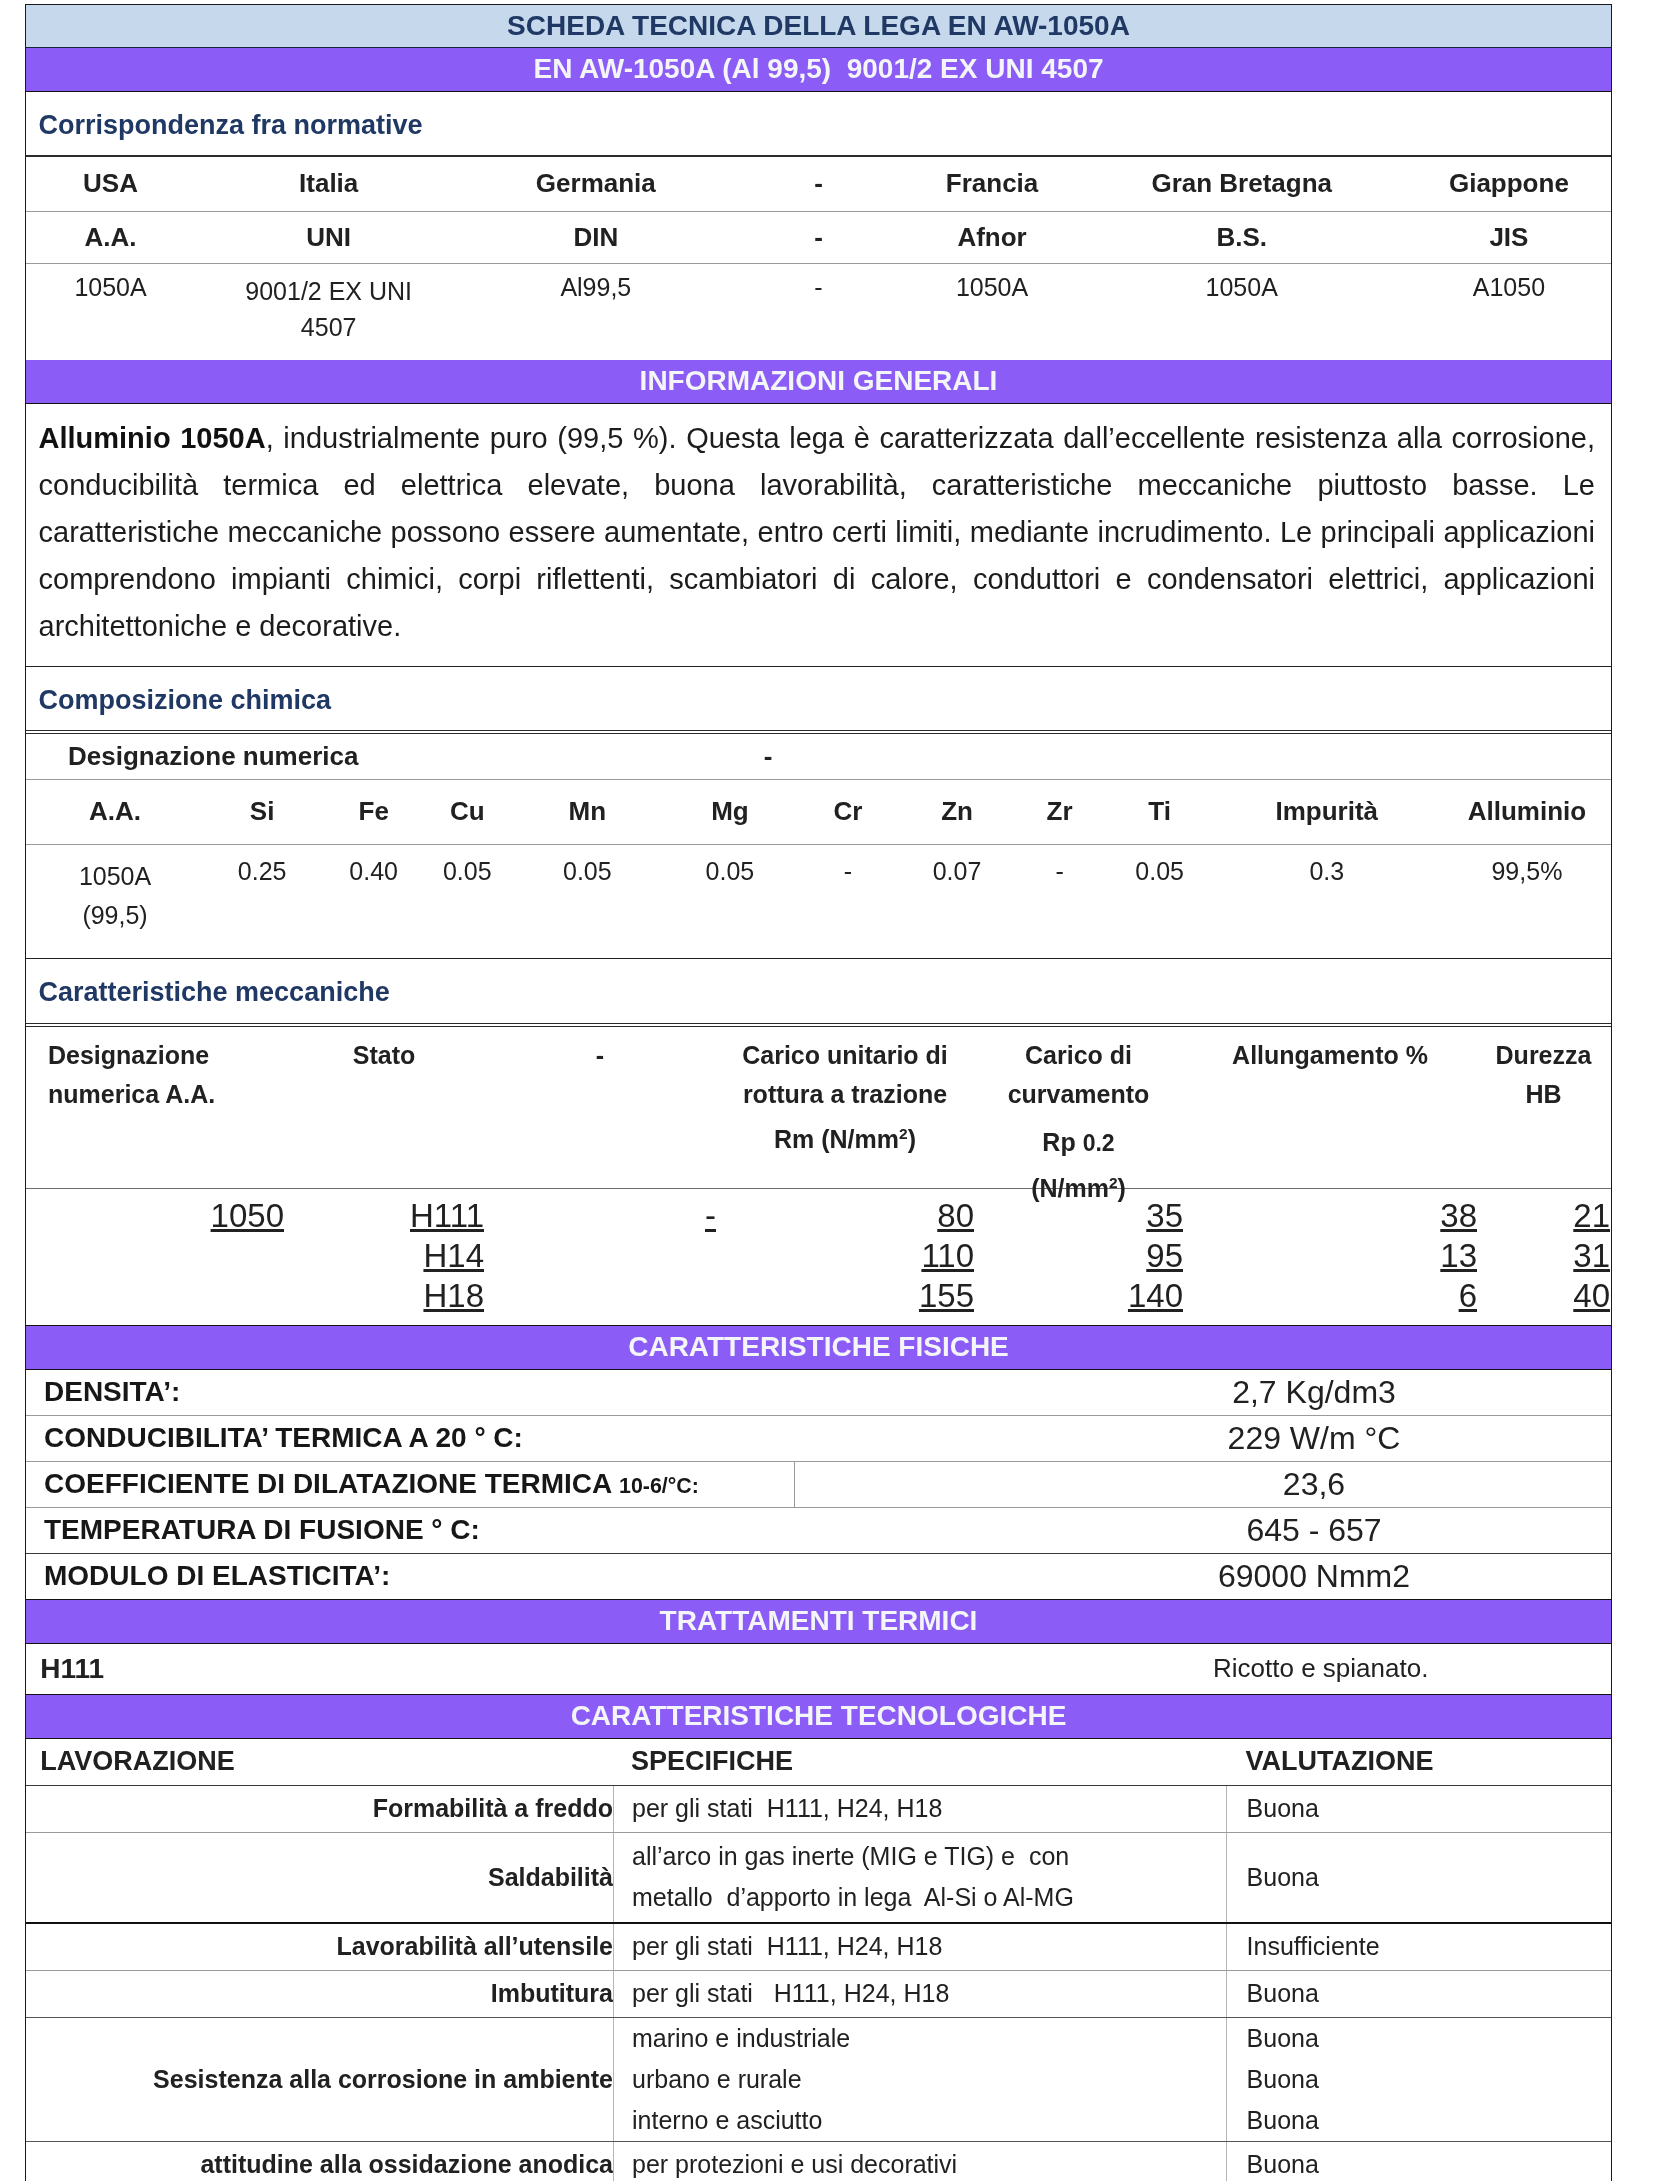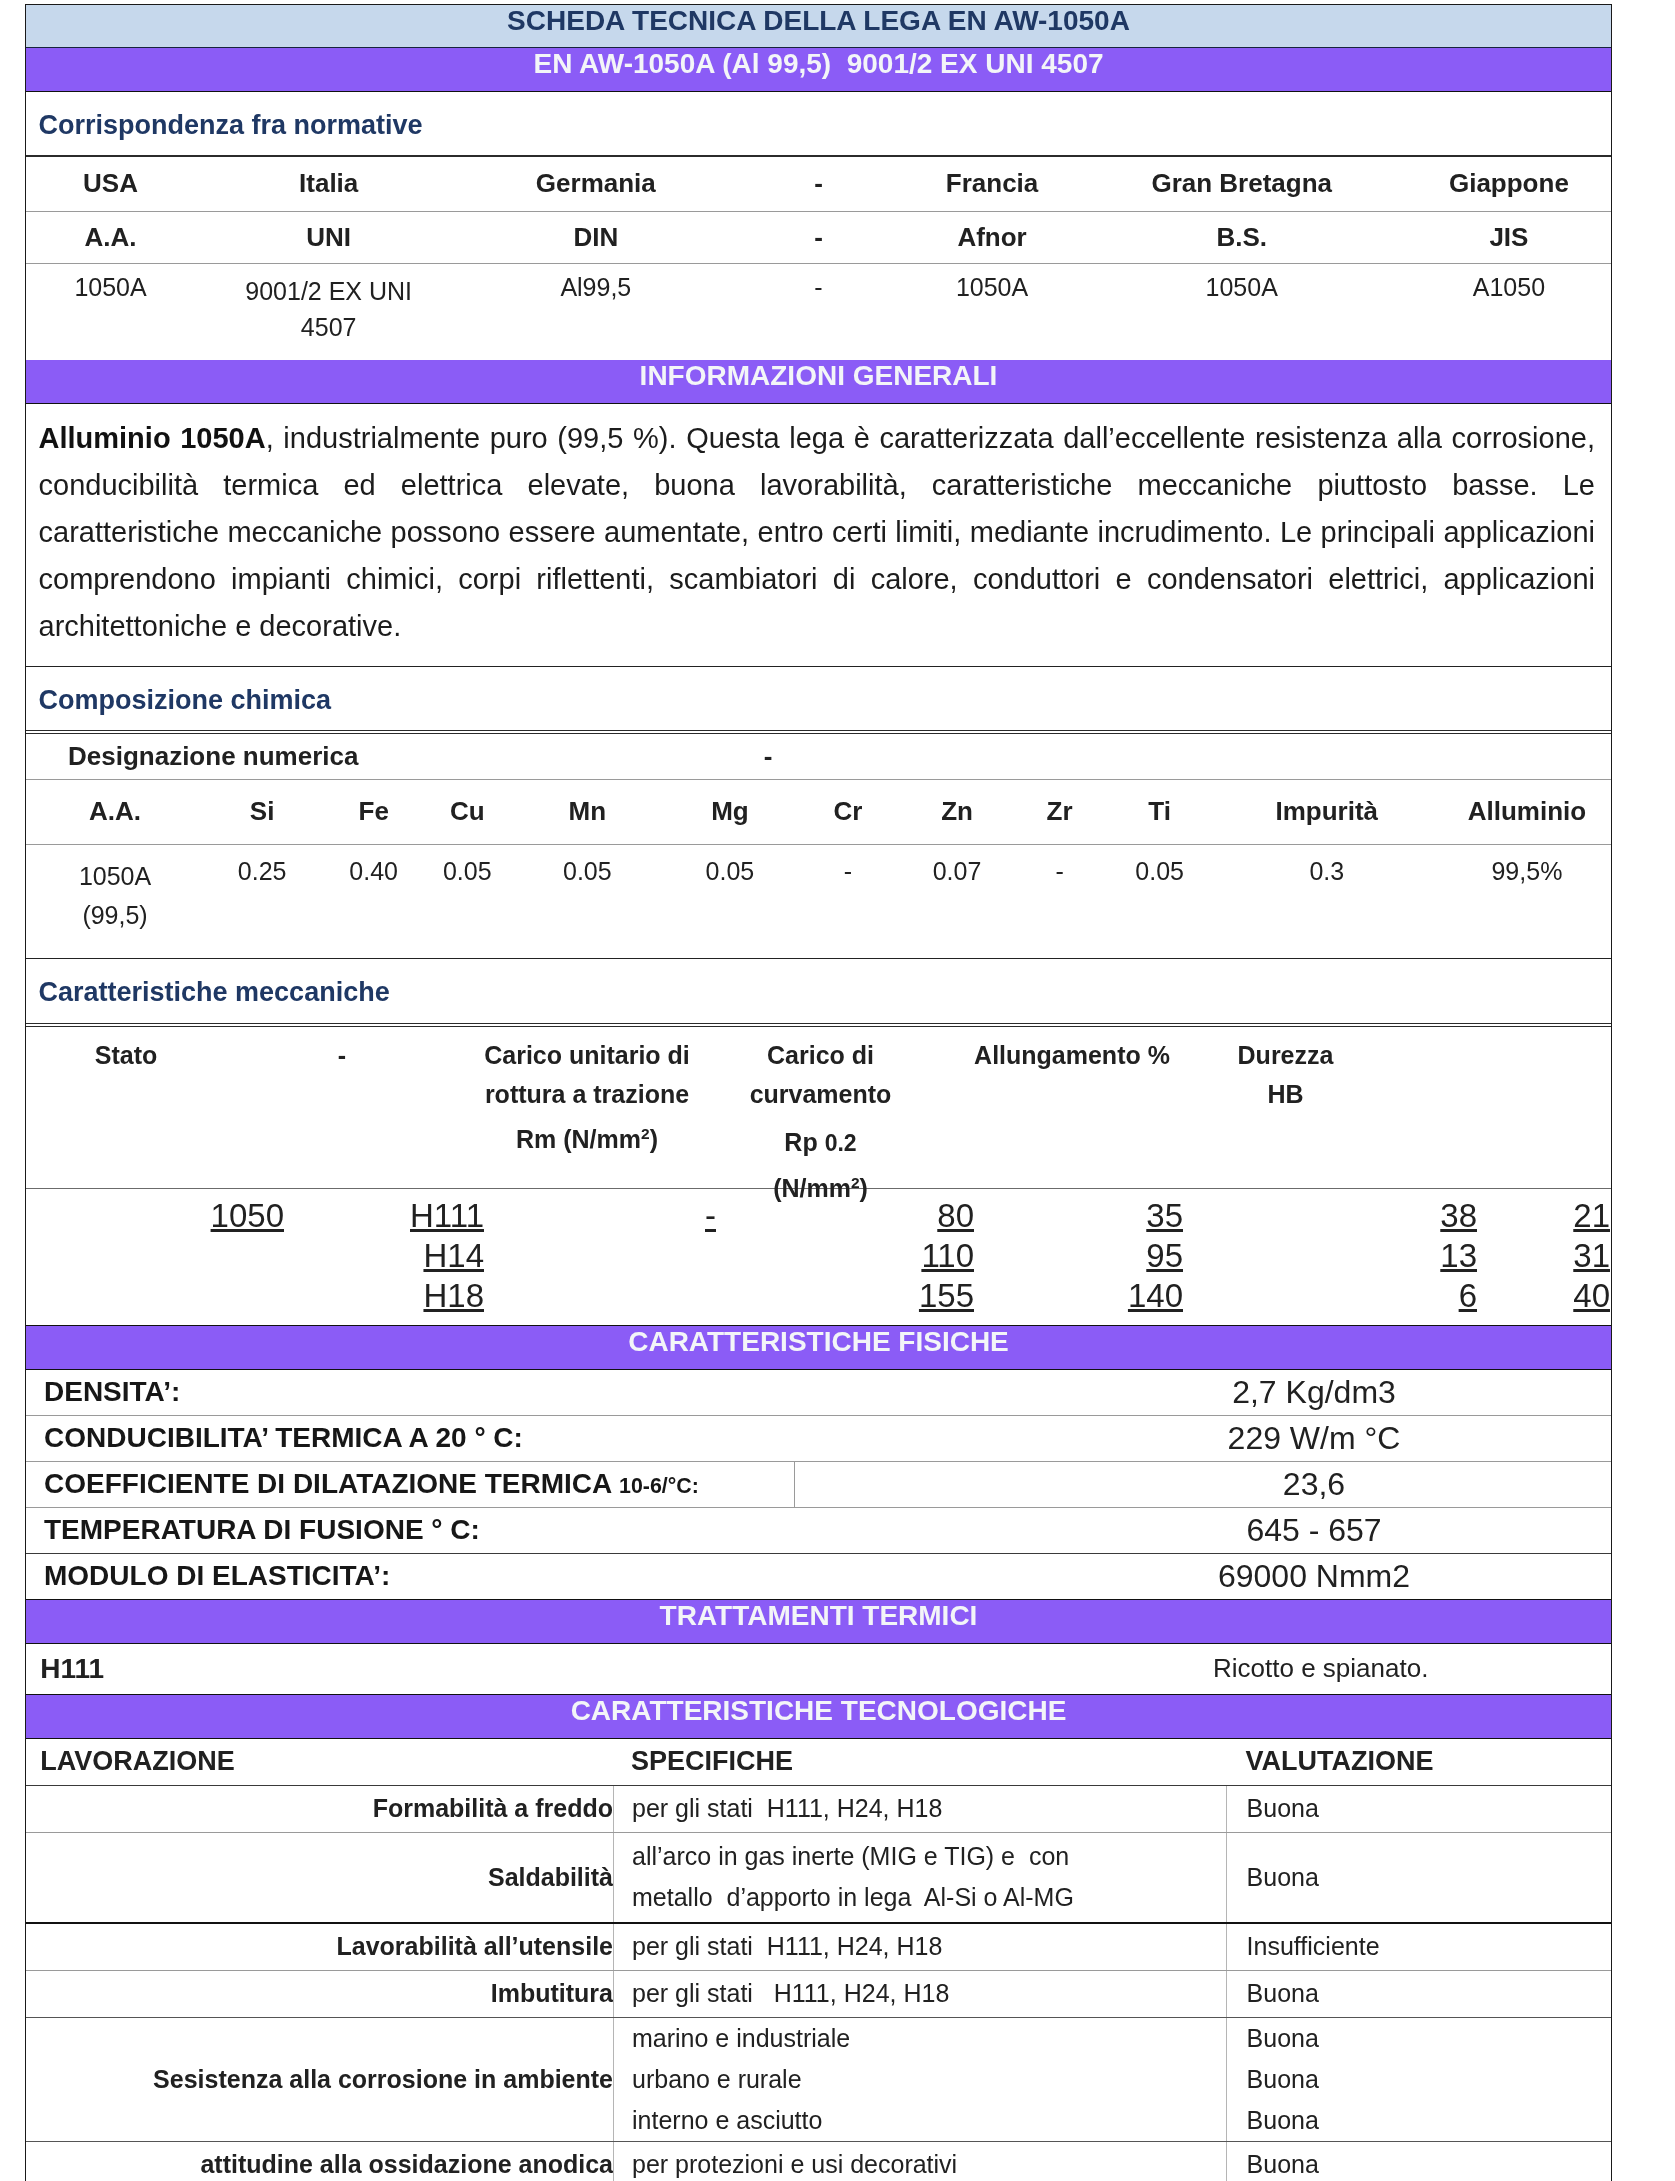--- a/index.html
+++ b/index.html
@@ -7,21 +7,21 @@
     width:1675px; height:2181px; background:#ffffff;
     font-family:"Liberation Sans", sans-serif; color:#212121;
     -webkit-font-smoothing:antialiased;
   }
   .doc {
     margin:3.6px 0 0 25px; width:1585px;
     border:1.8px solid #1a1a1a; border-bottom:2.7px solid #111;
     background:#fff;
   }
   
-  .band { display:flex; align-items:flex-start; justify-content:center; font-weight:bold; white-space:pre; }
+  .band { display:flex; align-items:center; justify-content:center; font-weight:bold; white-space:pre; }
   .band-light { height:42px; background:#C6D8EC; color:#1F3864; font-size:28px; border-bottom:1.8px solid #16233f; }
   .band-dark  { height:43px; background:#8b5cf6; color:#F3F5F8; font-size:28px; border-bottom:1.8px solid #111; }
   .band-dark.topline { border-top:1.8px solid #111; }
   
   .sec-head { font-size:27px; font-weight:bold; color:#1F3864; padding:18px 0 14.3px 12.5px; }
   .line-solid  { border-bottom:2.7px solid #2b2b2b; }
   .line-double { border-bottom:4.5px double #2b2b2b; }
   
   table { border-collapse:collapse; width:100%; table-layout:fixed; }
   td { text-align:center; }
@@ -197,20 +197,24 @@
       <td>-</td>
       <td>0.05</td>
       <td>0.3</td>
       <td>99,5%</td>
     </tr>
   </tbody>
     </table>
 
   <div class="sec-head line-double">Caratteristiche meccaniche</div>
   <div class="mech-head">
+    <div class="cell left c-w1">
+      <div>Designazione</div>
+      <div>numerica A.A.</div>
+    </div>
     <div class="cell c-w2">Stato</div>
     <div class="cell c-w3">-</div>
     <div class="cell c-w4">
       <div>Carico unitario di</div>
       <div>rottura a trazione</div>
       <div><span>Rm (N/mm</span><sup class="s2">2</sup><span>)</span></div>
     </div>
     <div class="cell c-w5">
       <div>Carico di</div>
       <div>curvamento</div>

